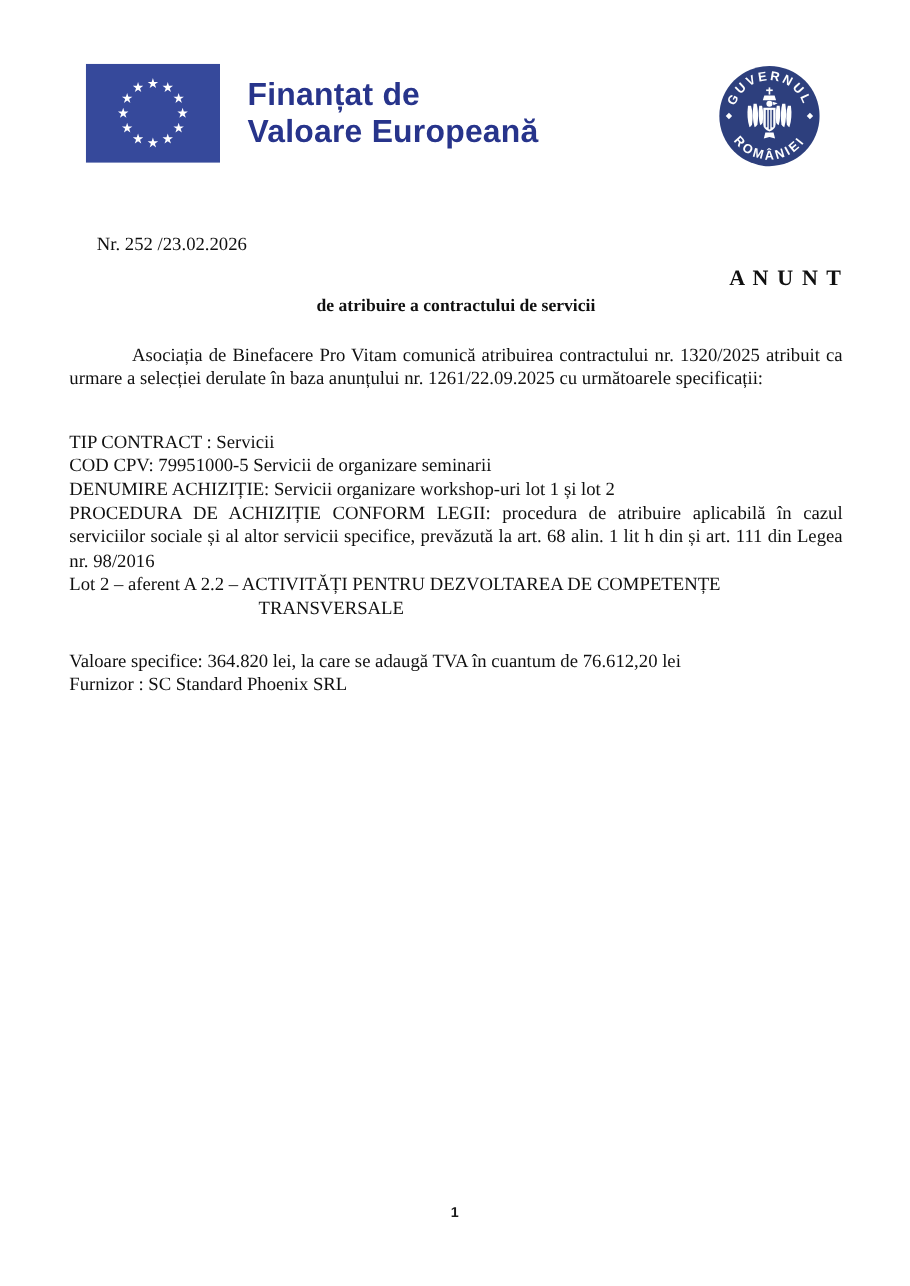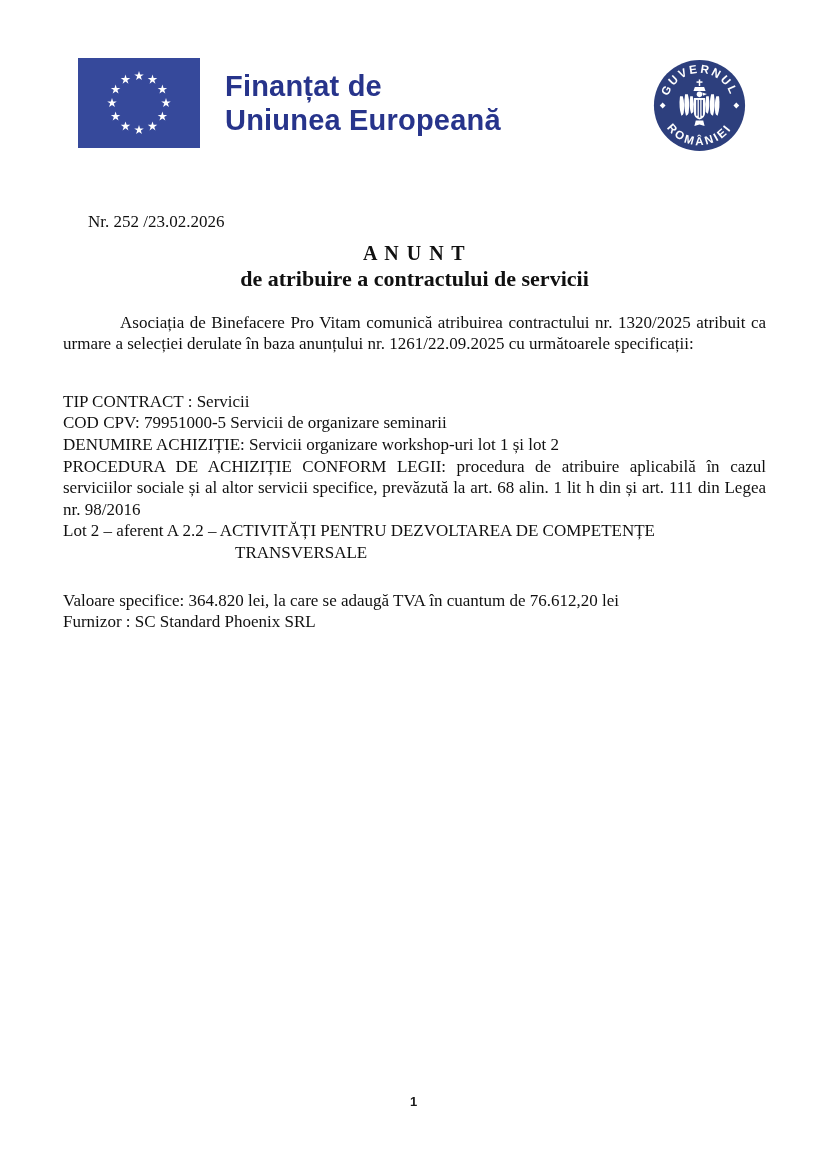--- a/index.html
+++ b/index.html
@@ -59,24 +59,25 @@
     font-size: 17px;
     line-height: 21.6px;
   }
   .ref-number { text-align: left; margin-left: 25px; }
   .title-block { text-align: center; margin-top: 7px; }
   .doc-title {
     font-weight: bold;
     font-size: 20px;
     line-height: 26px;
     letter-spacing: 1.5px;
+    text-align: right;
   }
   .doc-subtitle {
     font-weight: bold;
-    font-size: 22px;
+    font-size: 16px;
     line-height: 26px;
   }
   .intro {
     margin-top: 20px;
     text-align: justify;
     text-indent: 57px;
   }
   .specs { margin-top: 36px; }
   .spec-line { text-align: justify; }
   .spec-label { font-weight: normal; }
@@ -115,21 +116,21 @@
       <use href="#star" transform="translate(74.5,68.4)"></use>
       <use href="#star" transform="translate(61,72)"></use>
       <use href="#star" transform="translate(47.5,68.4)"></use>
       <use href="#star" transform="translate(37.6,58.5)"></use>
       <use href="#star" transform="translate(34,45)"></use>
       <use href="#star" transform="translate(37.6,31.5)"></use>
       <use href="#star" transform="translate(47.5,21.6)"></use>
     </svg>
     <div class="eu-text">
       <div>Finanțat de</div>
-      <div>Uniunea Europeană</div>
+      <div>Valoare Europeană</div>
     </div>
   </div>
 
   <div class="gov-seal">
     <svg viewBox="0 0 100 100" xmlns="http://www.w3.org/2000/svg" aria-hidden="true">
       <circle cx="50" cy="50" r="49" fill="#2d3f7d"></circle>
       <path id="arcTop" d="M 15,50 A 35,35 0 0 1 85,50" fill="none"></path>
       <path id="arcBottom" d="M 7.5,50 A 42.5,42.5 0 0 0 92.5,50" fill="none"></path>
       <text class="seal-arc-text">
         <textPath href="#arcTop" startOffset="50%" text-anchor="middle">GUVERNUL</textPath>

